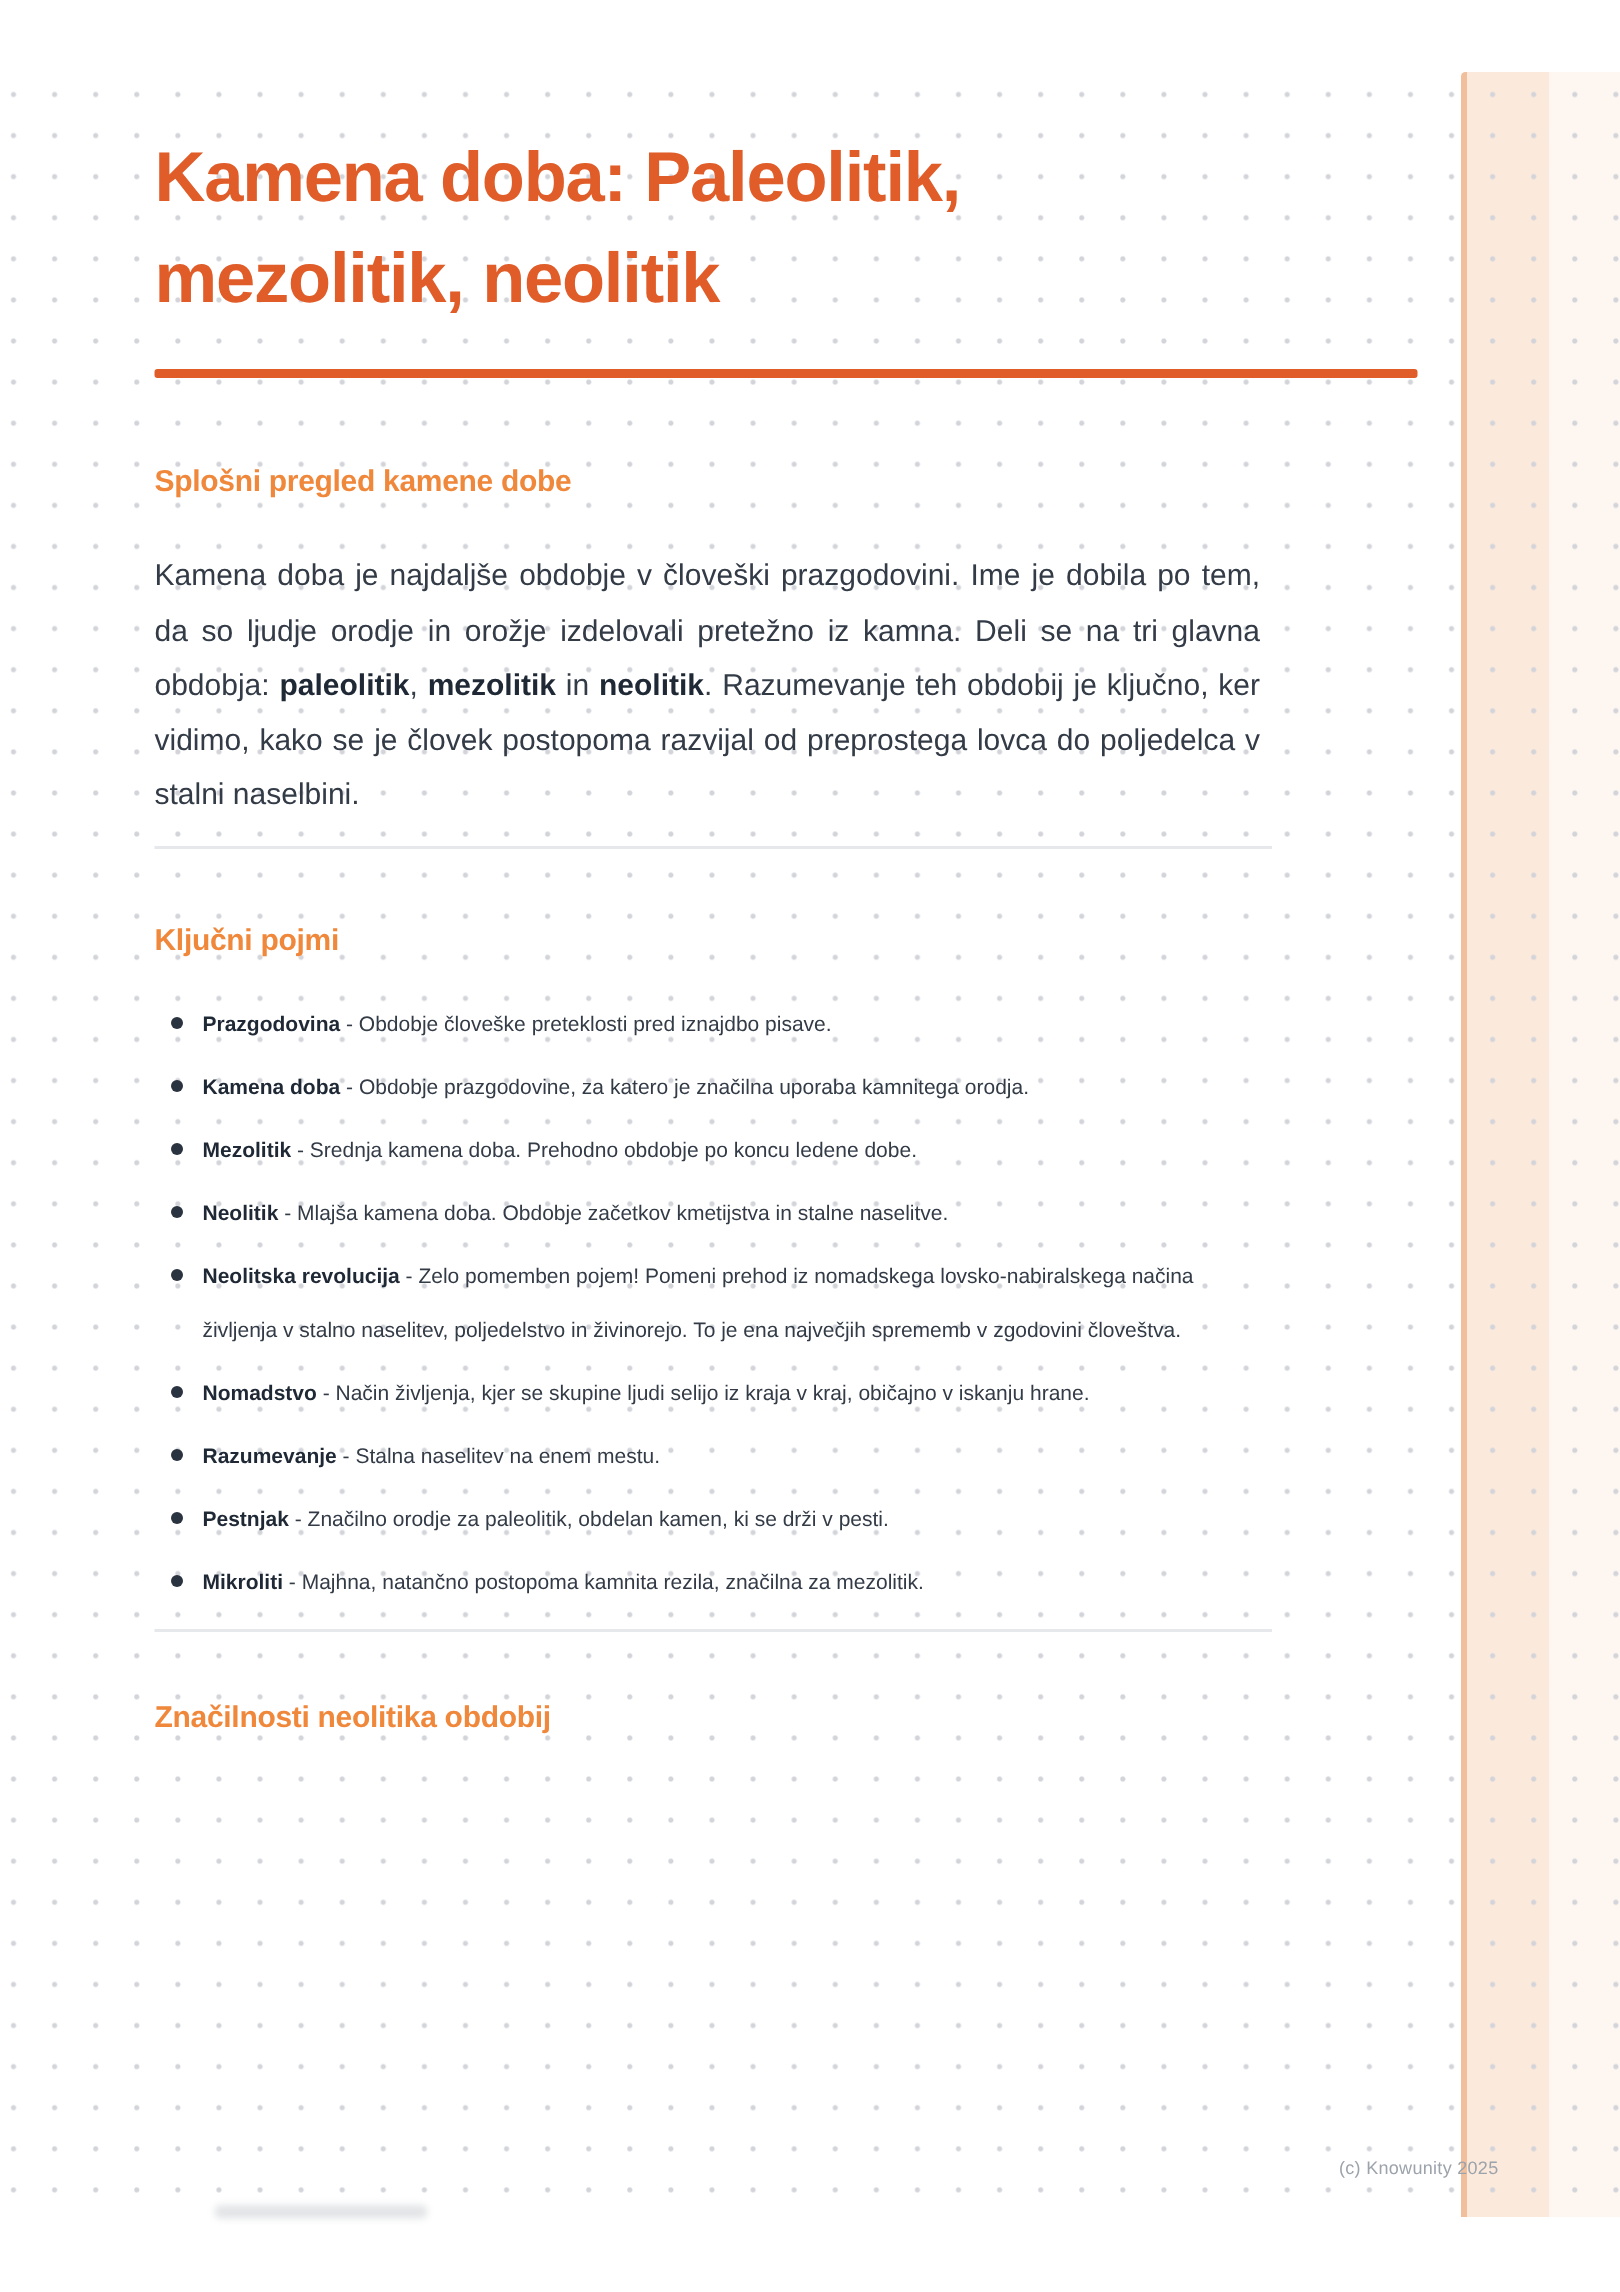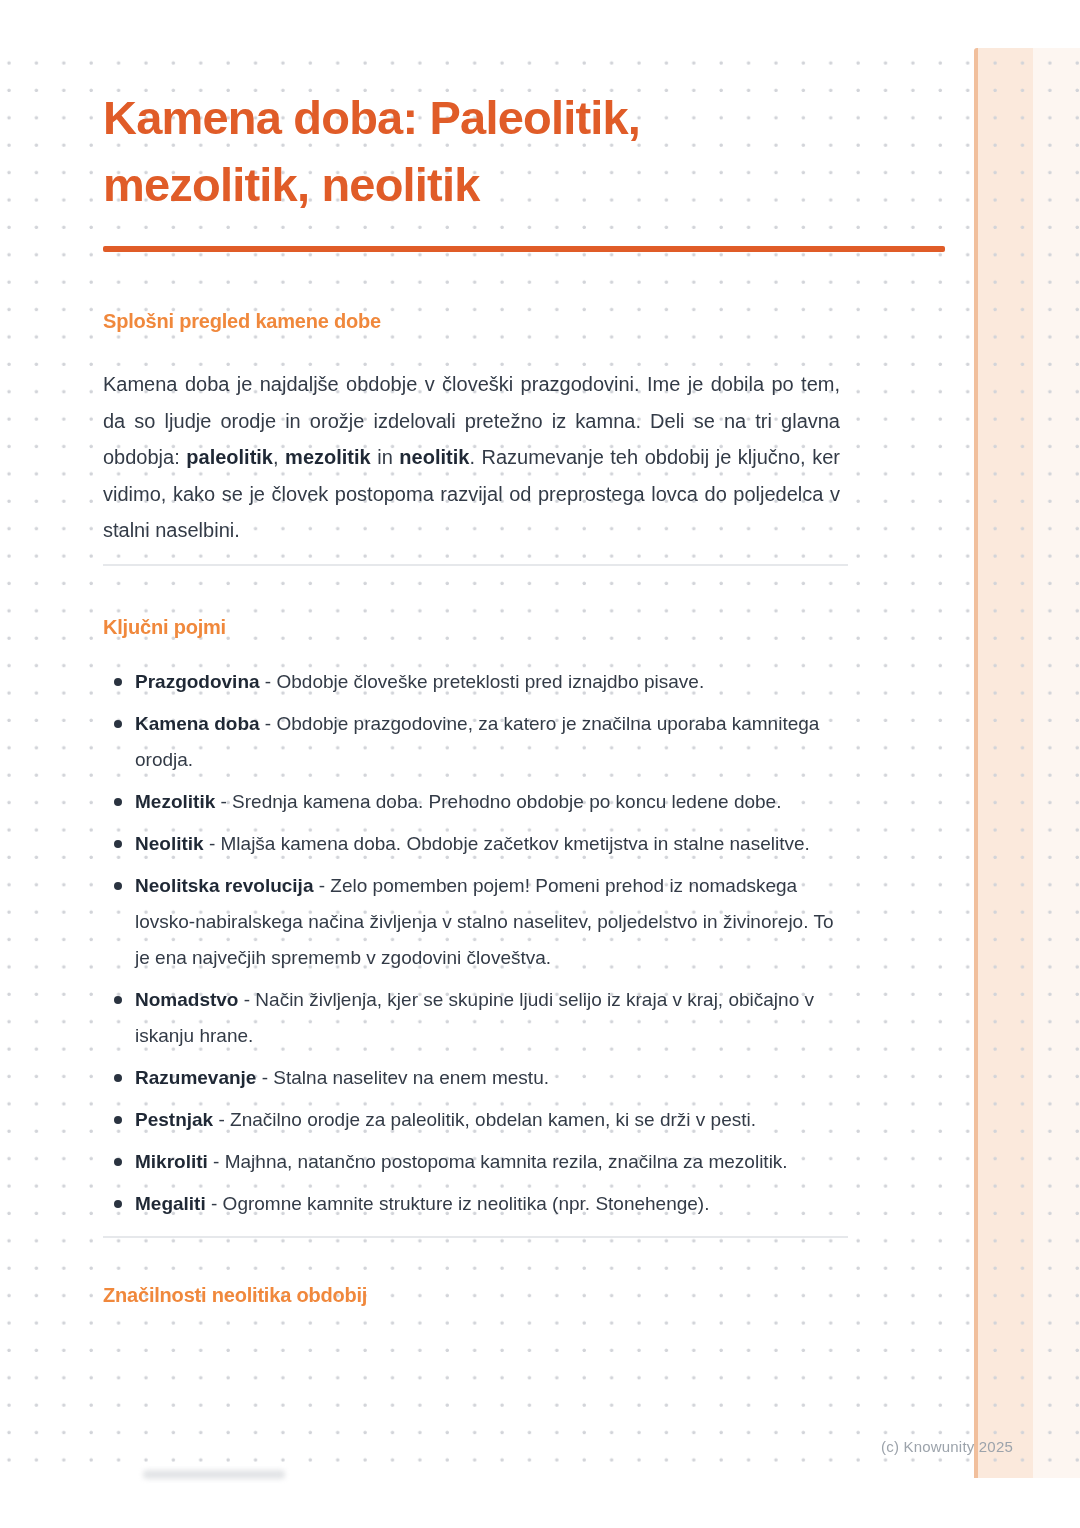--- a/index.html
+++ b/index.html
@@ -83,37 +83,37 @@
   .divider.d2 { margin-top: 14px; }
   ul.terms-list {
     list-style: none;
     margin: 18px 0 0 0;
     padding: 0;
   }
   ul.terms-list li {
     position: relative;
     padding-left: 32px;
     margin-bottom: 6px;
-    font-size: 19px;
+    font-size: 14px;
     line-height: 36px;
     color: #333b47;
   }
   ul.terms-list li::before {
     content: "";
     position: absolute;
     left: 11px; top: 14px;
     width: 8px; height: 8px;
     border-radius: 50%;
     background: #2a3340;
   }
   ul.terms-list li b { color: #1f2835; font-weight: 700; }
   .footer-credit {
     position: absolute;
-    top: 1438px; right: 67px;
-    font-size: 15px;
+    top: 1438px; right: 81px;
+    font-size: 12px;
     color: #9ca3ab;
     z-index: 3;
     letter-spacing: 0.2px;
   }
   .ghost-blur {
     position: absolute;
     left: 143px; top: 1470px;
     width: 142px; height: 9px;
     background: #aeb3ba;
     opacity: 0.35;
@@ -148,21 +148,20 @@
     <ul class="terms-list" id="terms-list">
         <li><b>Prazgodovina</b><span> - Obdobje človeške preteklosti pred iznajdbo pisave.</span></li>
         <li><b>Kamena doba</b><span> - Obdobje prazgodovine, za katero je značilna uporaba kamnitega orodja.</span></li>
         <li><b>Mezolitik</b><span> - Srednja kamena doba. Prehodno obdobje po koncu ledene dobe.</span></li>
         <li><b>Neolitik</b><span> - Mlajša kamena doba. Obdobje začetkov kmetijstva in stalne naselitve.</span></li>
         <li><b>Neolitska revolucija</b><span> - Zelo pomemben pojem! Pomeni prehod iz nomadskega lovsko-nabiralskega načina življenja v stalno naselitev, poljedelstvo in živinorejo. To je ena največjih sprememb v zgodovini človeštva.</span></li>
         <li><b>Nomadstvo</b><span> - Način življenja, kjer se skupine ljudi selijo iz kraja v kraj, običajno v iskanju hrane.</span></li>
         <li><b>Razumevanje</b><span> - Stalna naselitev na enem mestu.</span></li>
         <li><b>Pestnjak</b><span> - Značilno orodje za paleolitik, obdelan kamen, ki se drži v pesti.</span></li>
         <li><b>Mikroliti</b><span> - Majhna, natančno postopoma kamnita rezila, značilna za mezolitik.</span></li>
-        <li><b>Megaliti</b><span> - Ogromne kamnite strukture iz neolitika (npr. Stonehenge).</span></li>
       </ul>
   </section>
 
   <div class="divider d2"></div>
 
   <section>
     <h2 class="section-heading h2-chars">Značilnosti neolitika obdobij</h2>
   </section>
 
 </div>

